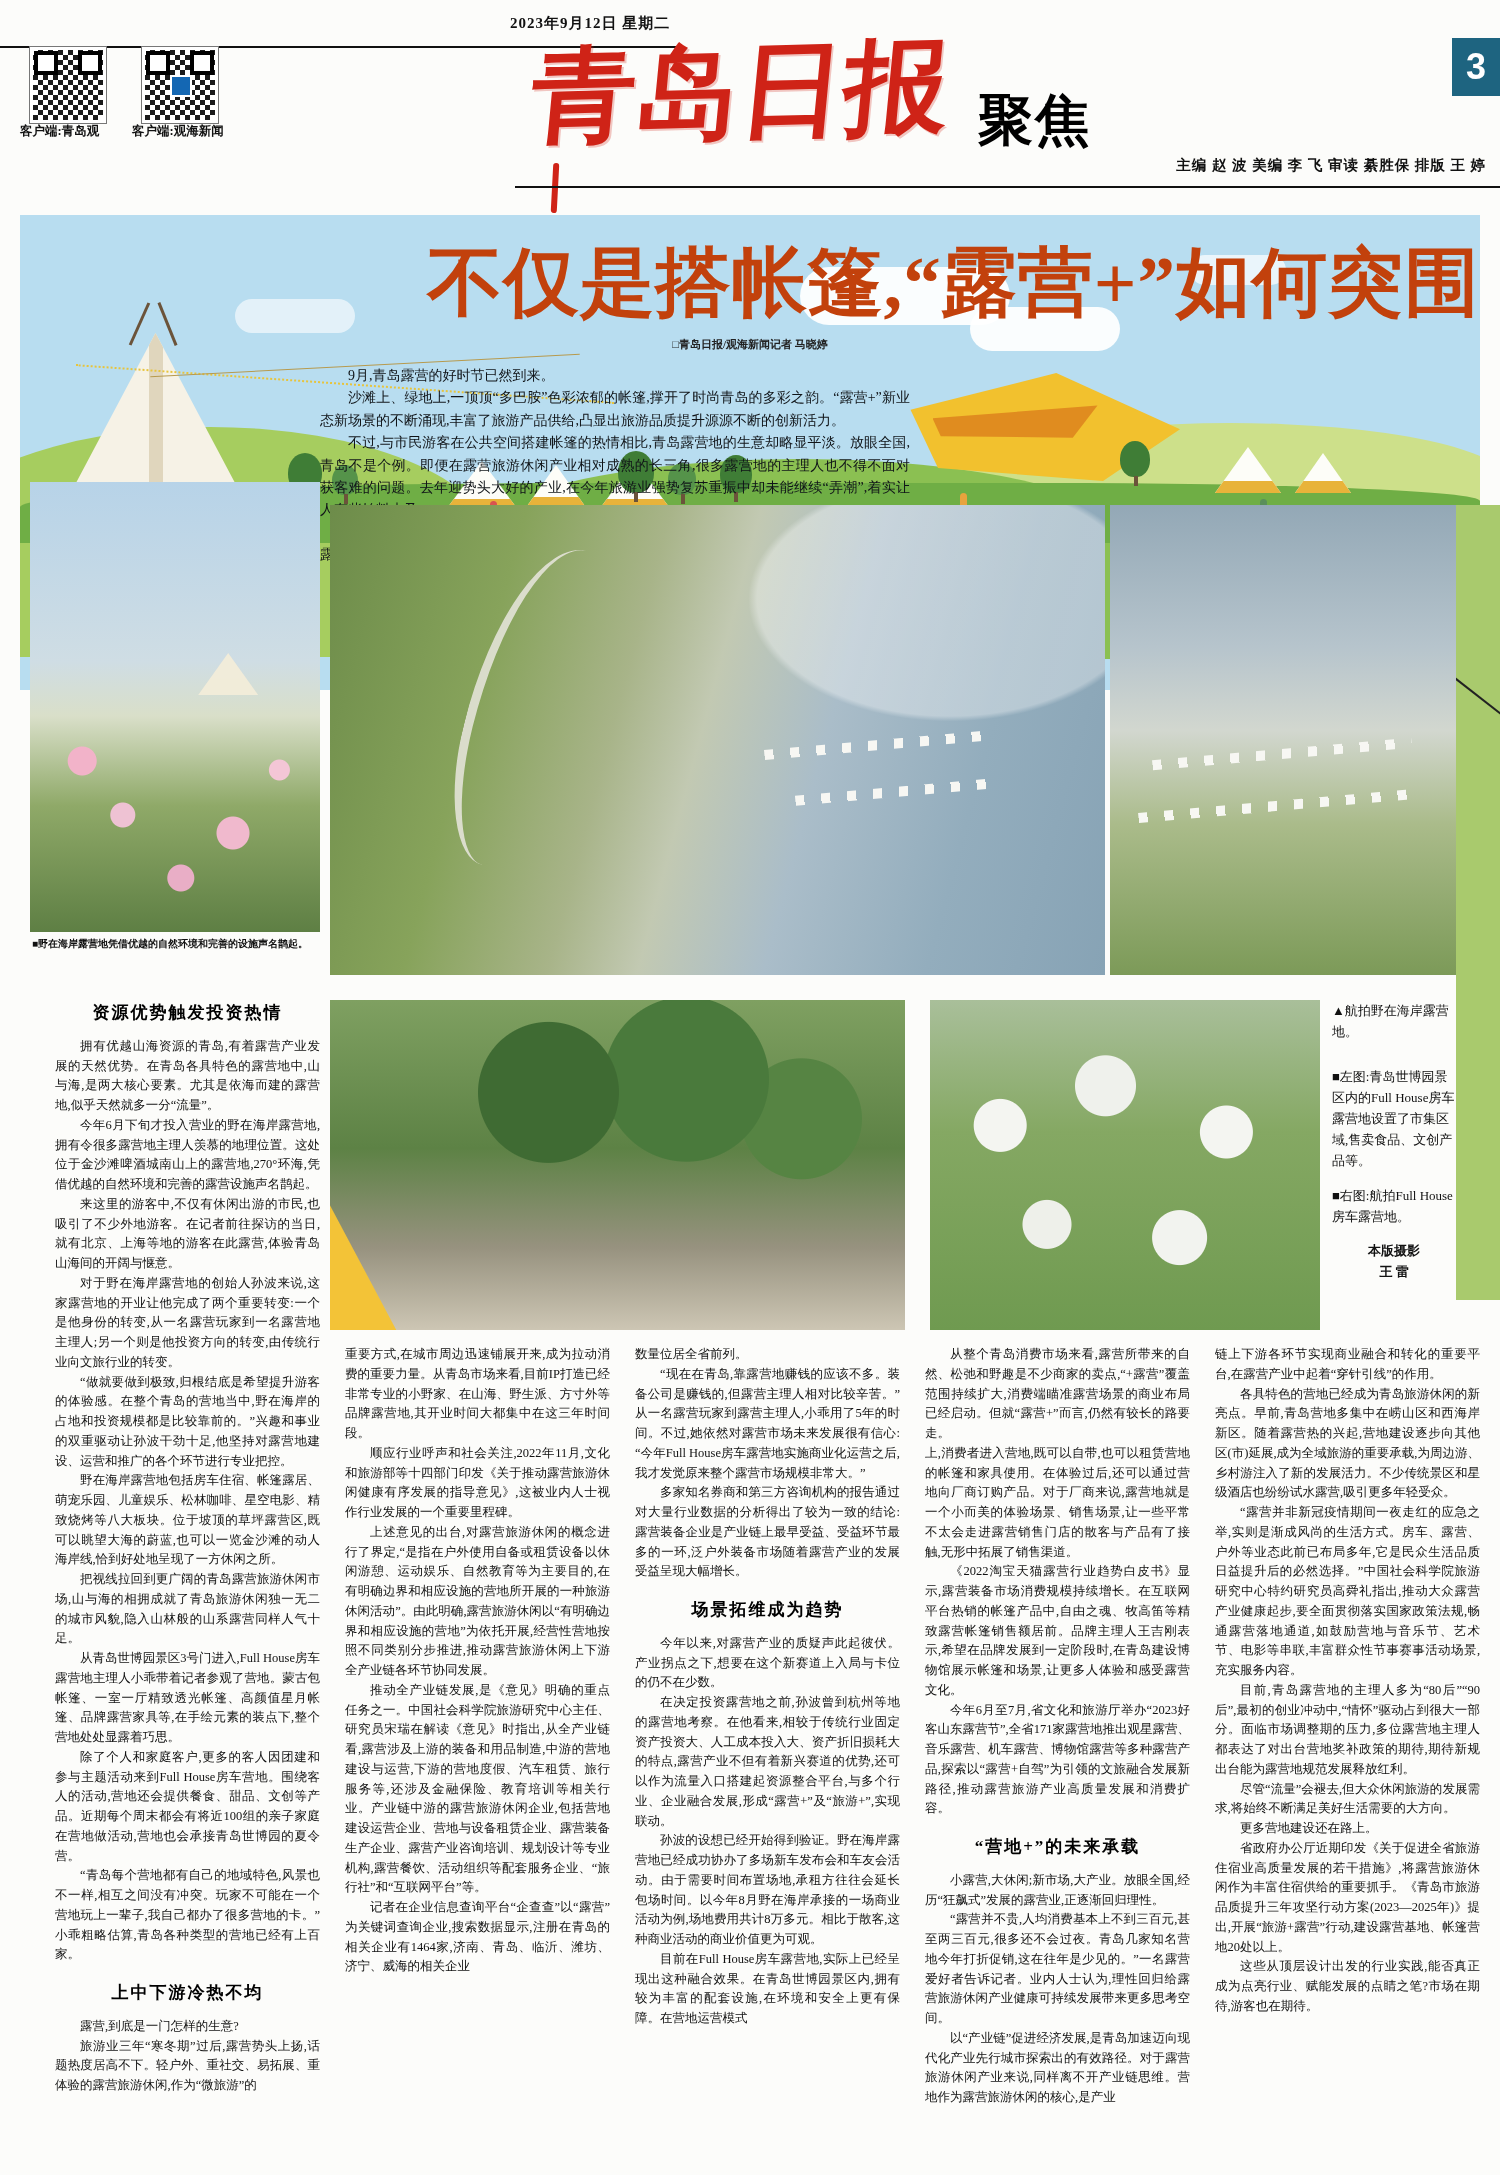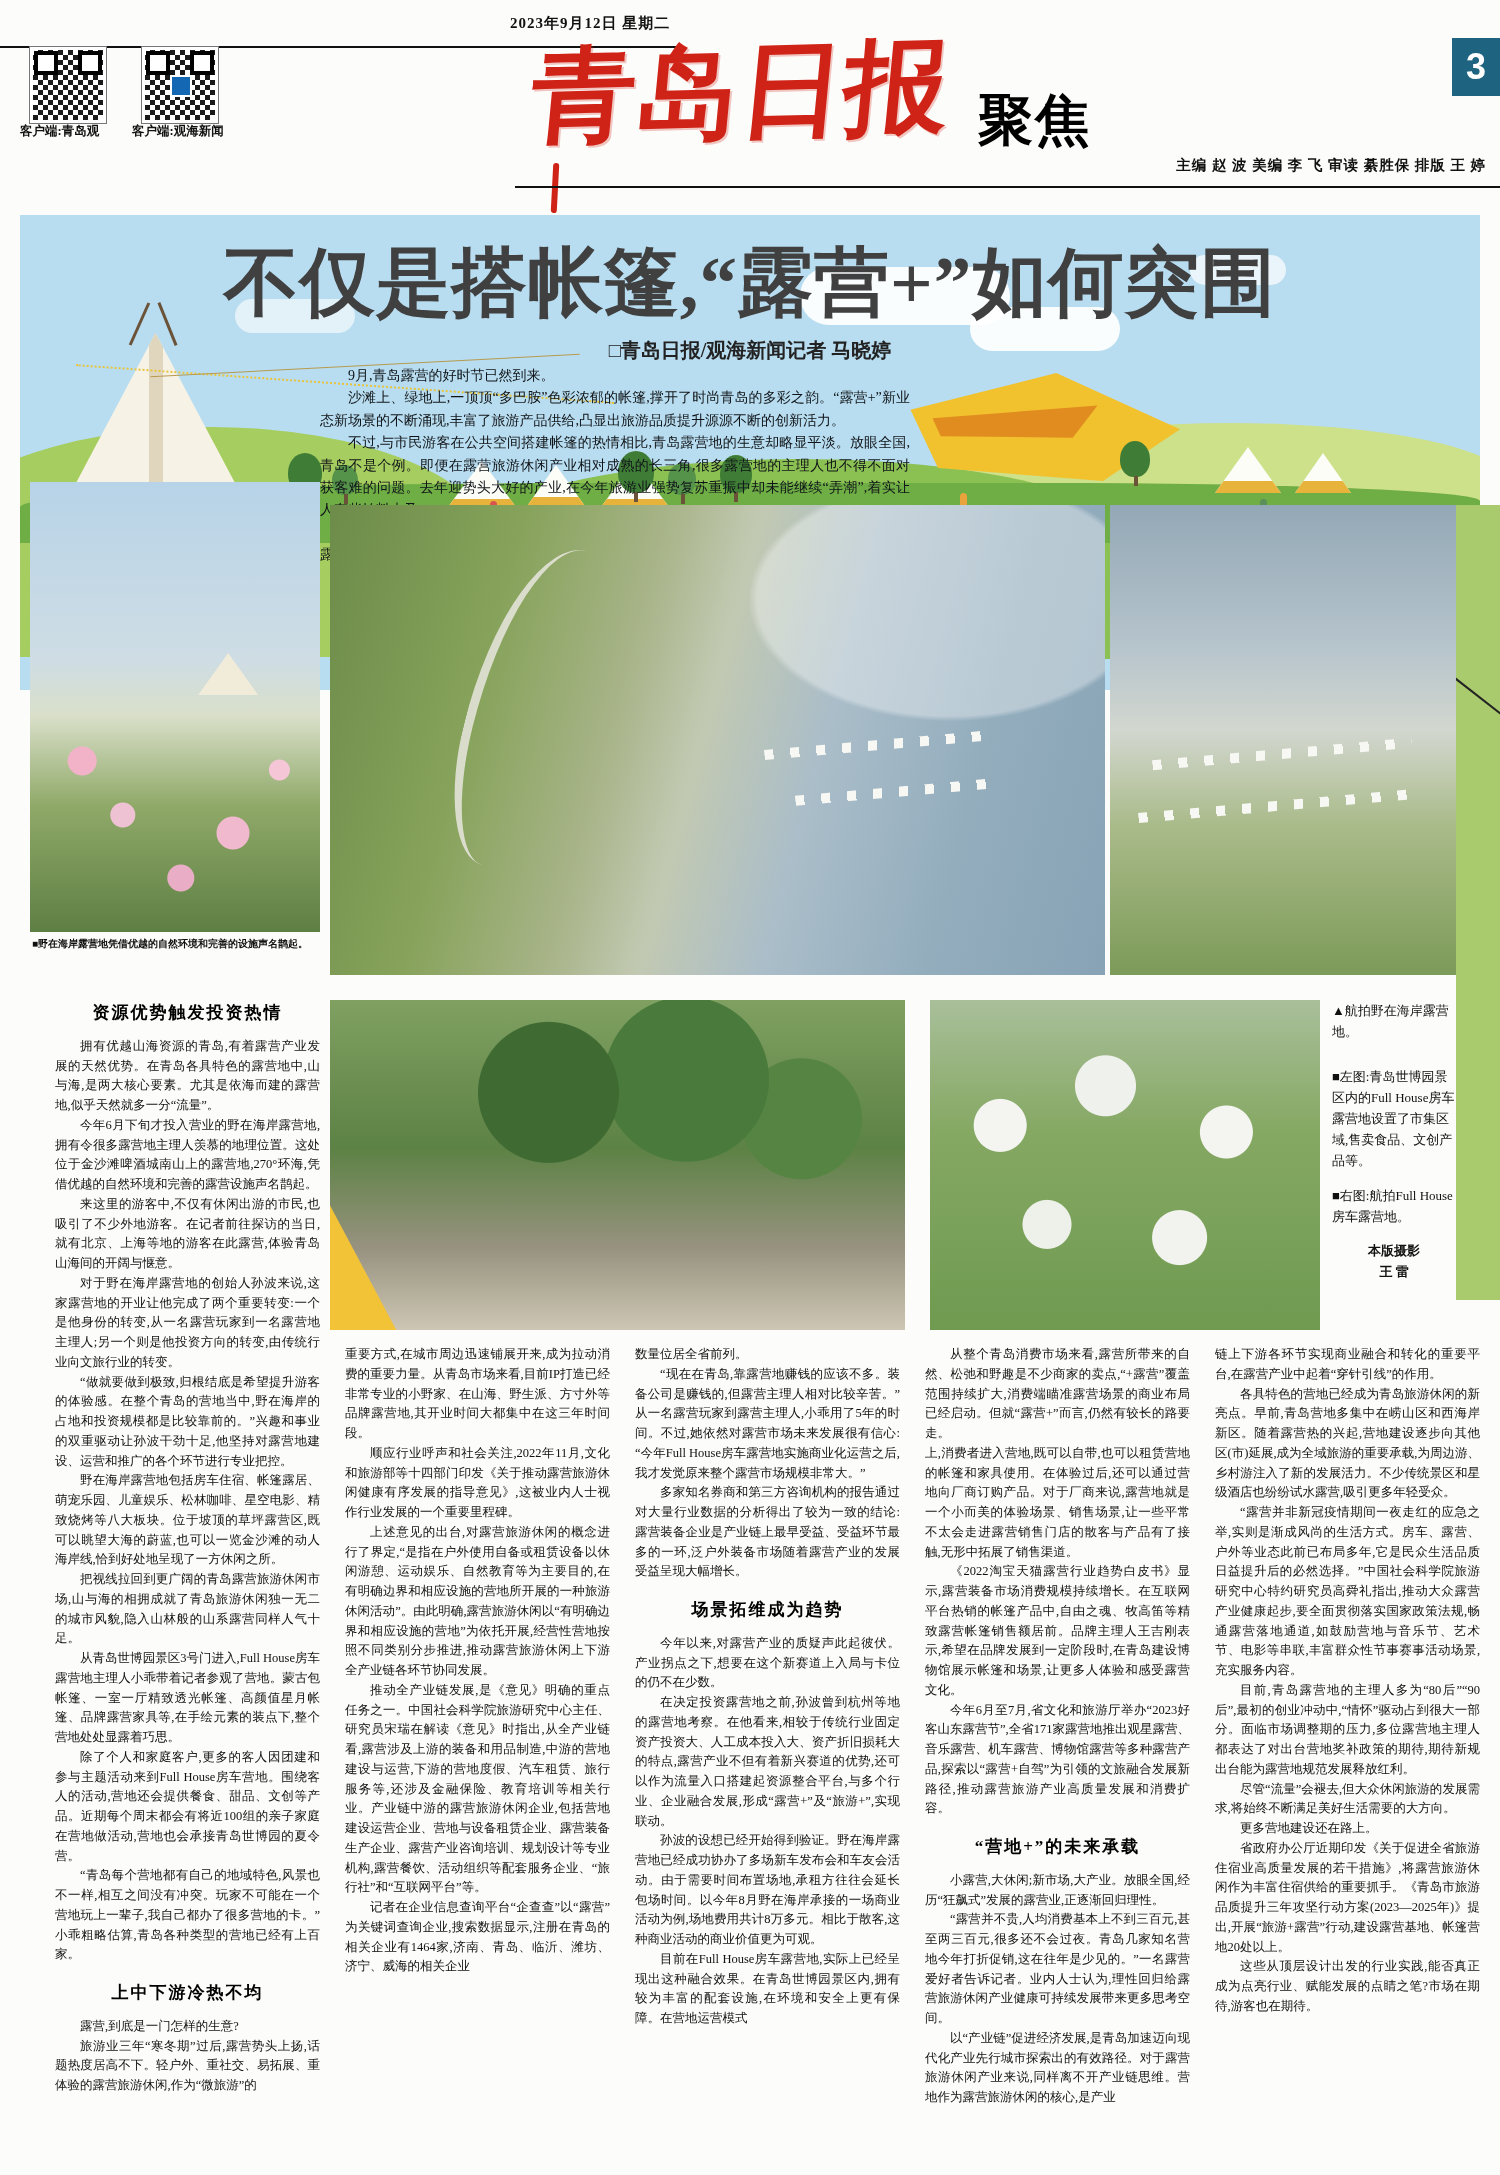--- a/index.html
+++ b/index.html
@@ -24,23 +24,23 @@
       color:#cf2317;font-size:104px;font-weight:900;white-space:nowrap;
       transform:skewX(-7deg) rotate(-1.5deg);text-shadow:2px 2px 0 rgba(207,35,23,.25);}
   .masthead-section{left:978px;top:84px;font-size:55px;font-weight:900;letter-spacing:2px;color:#000;}
   .red-tail{left:552px;top:163px;width:6px;height:50px;background:#cf2317;border-radius:4px;transform:rotate(3deg);}
   .staff-line{right:14px;top:156px;font-size:14.5px;font-weight:bold;letter-spacing:1px;white-space:nowrap;}
   .header-rule2{left:515px;top:186px;width:985px;height:2px;background:#111;}
 
   
   .banner{left:20px;top:215px;width:1460px;height:295px;background:#b8ddf0;overflow:visible;}
   .banner-sky{position:absolute;left:0;top:0;width:100%;height:475px;background:#b8ddf0;overflow:hidden;}
-  .headline{position:absolute;left:0;top:18px;width:100%;text-align:center;font-size:75px;font-weight:900;
-            color:#404040;letter-spacing:1px;white-space:nowrap;z-index:6;}
-  .byline{position:absolute;left:0;top:122px;width:100%;text-align:center;font-size:20px;font-weight:bold;color:#222;z-index:6;}
+  .headline{position:absolute;left:0;top:18px;width:100%;text-align:right;font-size:75px;font-weight:900;
+            color:#c2410c;letter-spacing:1px;white-space:nowrap;z-index:6;}
+  .byline{position:absolute;left:0;top:122px;width:100%;text-align:center;font-size:11px;font-weight:bold;color:#222;z-index:6;}
   .intro{position:absolute;left:300px;top:150px;width:590px;font-size:14px;line-height:1.6;text-align:justify;color:#101418;z-index:6;}
   .intro p{margin:0;text-indent:2em;}
   .cloud{position:absolute;background:#fff;border-radius:999px;opacity:.92;}
   .hill{position:absolute;border-radius:50% 50% 0 0;}
   .tipi{position:absolute;left:48px;top:118px;width:175px;height:165px;background:#f6f2e6;
         clip-path:polygon(50% 0,100% 100%,0 100%);z-index:3;}
   .tipi::after{content:'';position:absolute;left:46%;top:0;width:8%;height:100%;background:#e0d6bd;}
   .pole{position:absolute;width:3px;height:46px;background:#6b533a;z-index:3;}
   .tent-s{position:absolute;width:74px;height:50px;background:#fdfdf8;clip-path:polygon(50% 0,100% 100%,0 100%);z-index:4;}
   .tent-s::after{content:'';position:absolute;left:0;bottom:0;width:100%;height:12px;background:#e8b33a;}

